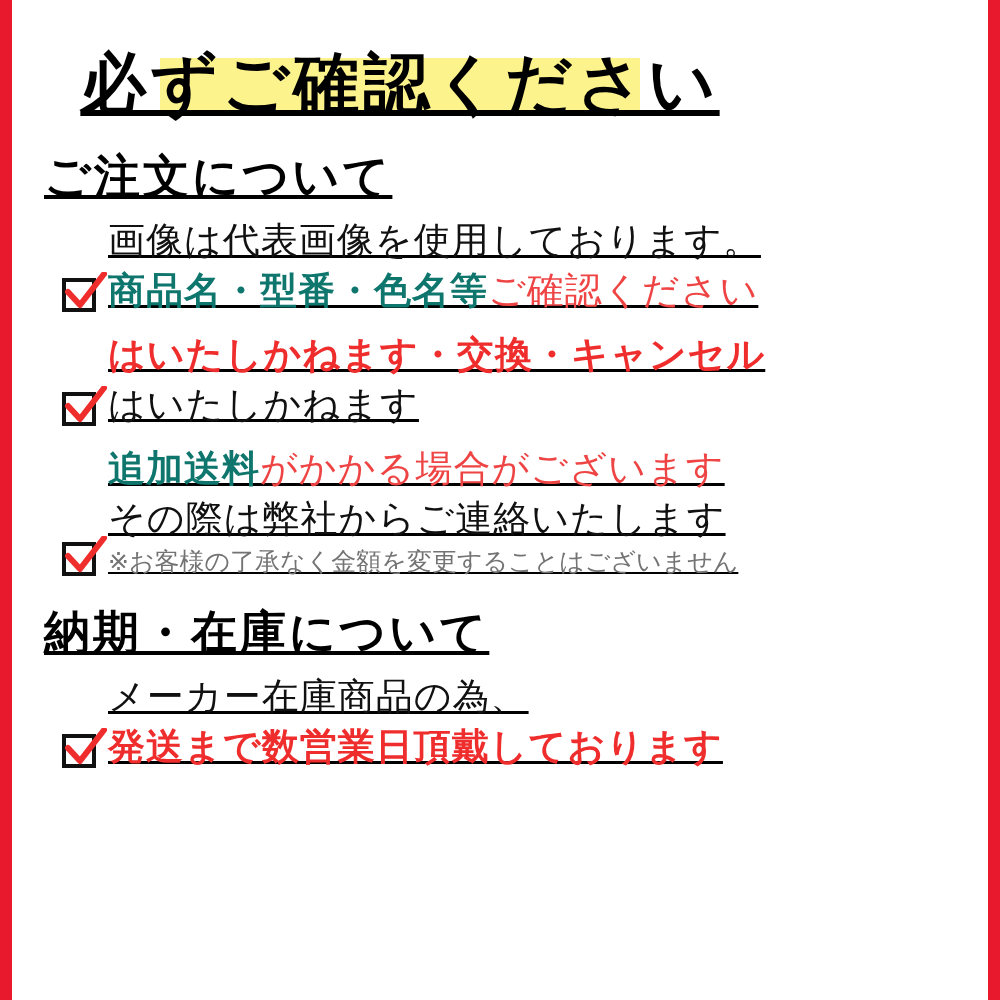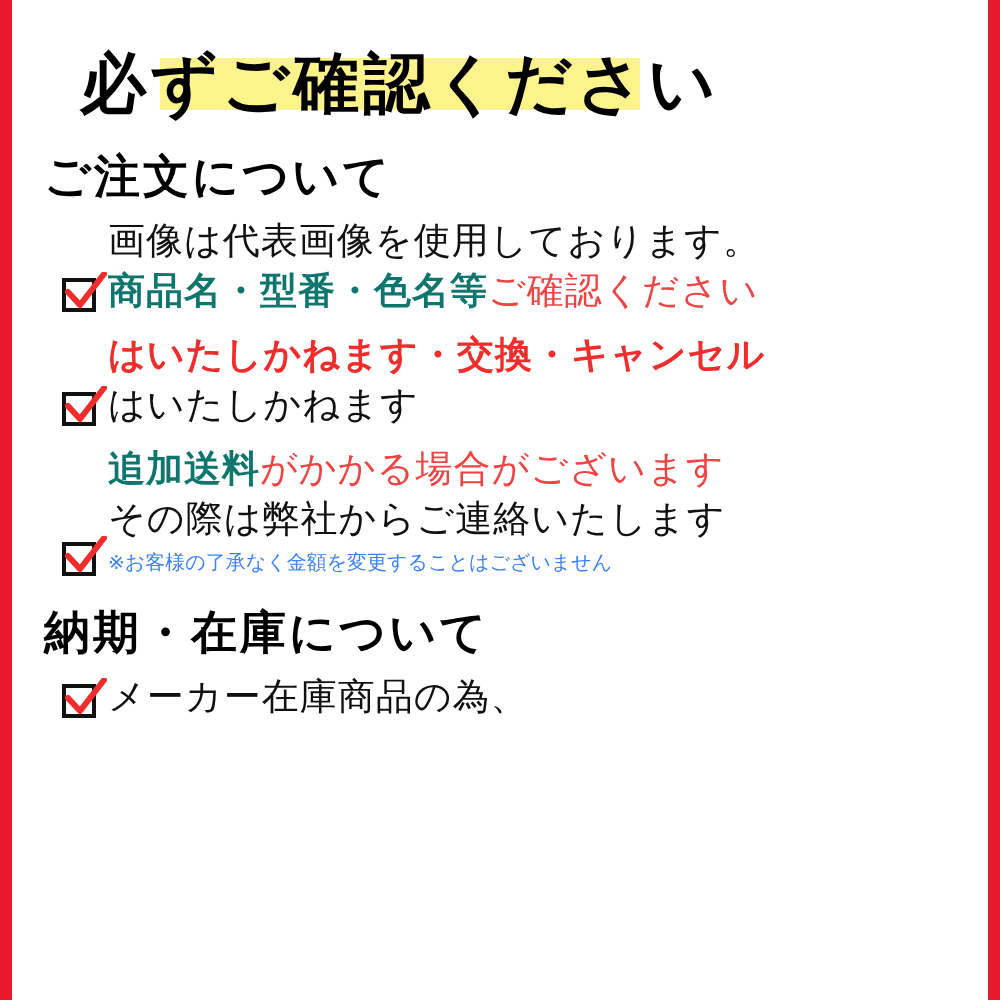--- a/index.html
+++ b/index.html
@@ -27,20 +27,21 @@
   .edge-bar.right { right: 0; }
 
   .page {
     position: absolute;
     left: 12px;
     top: 0;
     width: 776px;
     height: 1000px;
     box-sizing: border-box;
     padding: 0 20px;
+    text-decoration: underline;
   }
 
   
   .title-wrap {
     margin-top: 36px;
     text-align: center;
     height: 96px;
     position: relative;
   }
   .title-hl {
@@ -107,23 +108,23 @@
   }
   .line {
     font-size: 37px;
     line-height: 50px;
     color: #111;
     letter-spacing: 1px;
     white-space: nowrap;
   }
   .line.red  { color: #ef2d2d; font-weight: bold; }
   .note {
-    font-size: 20px;
+    font-size: 25px;
     line-height: 36px;
-    color: #3b82f6;
+    color: #737373;
     letter-spacing: 0px;
     white-space: nowrap;
   }
   .mixed .seg-red  { color: #0f766e; font-weight: bold; }
   .mixed .seg-dark { color: #ef4444; font-weight: normal; }
 </style>
 </head>
 <body>
 
 <div class="edge-bar left"></div>
@@ -182,17 +183,18 @@
 
   <div class="item">
     <span class="check">
       <span class="box"></span>
       <svg viewBox="0 0 44 44" aria-hidden="true">
         <path d="M5 20 L17 33 L41 2" fill="none" stroke="#ef2d2d" stroke-width="6" stroke-linecap="round" stroke-linejoin="round"></path>
       </svg>
     </span>
     <span class="lines">
       <div class="line">メーカー在庫商品の為、</div>
+      <div class="line red">発送まで数営業日頂戴しております</div>
     </span>
   </div>
 
 
 </div>
 
 </body></html>

